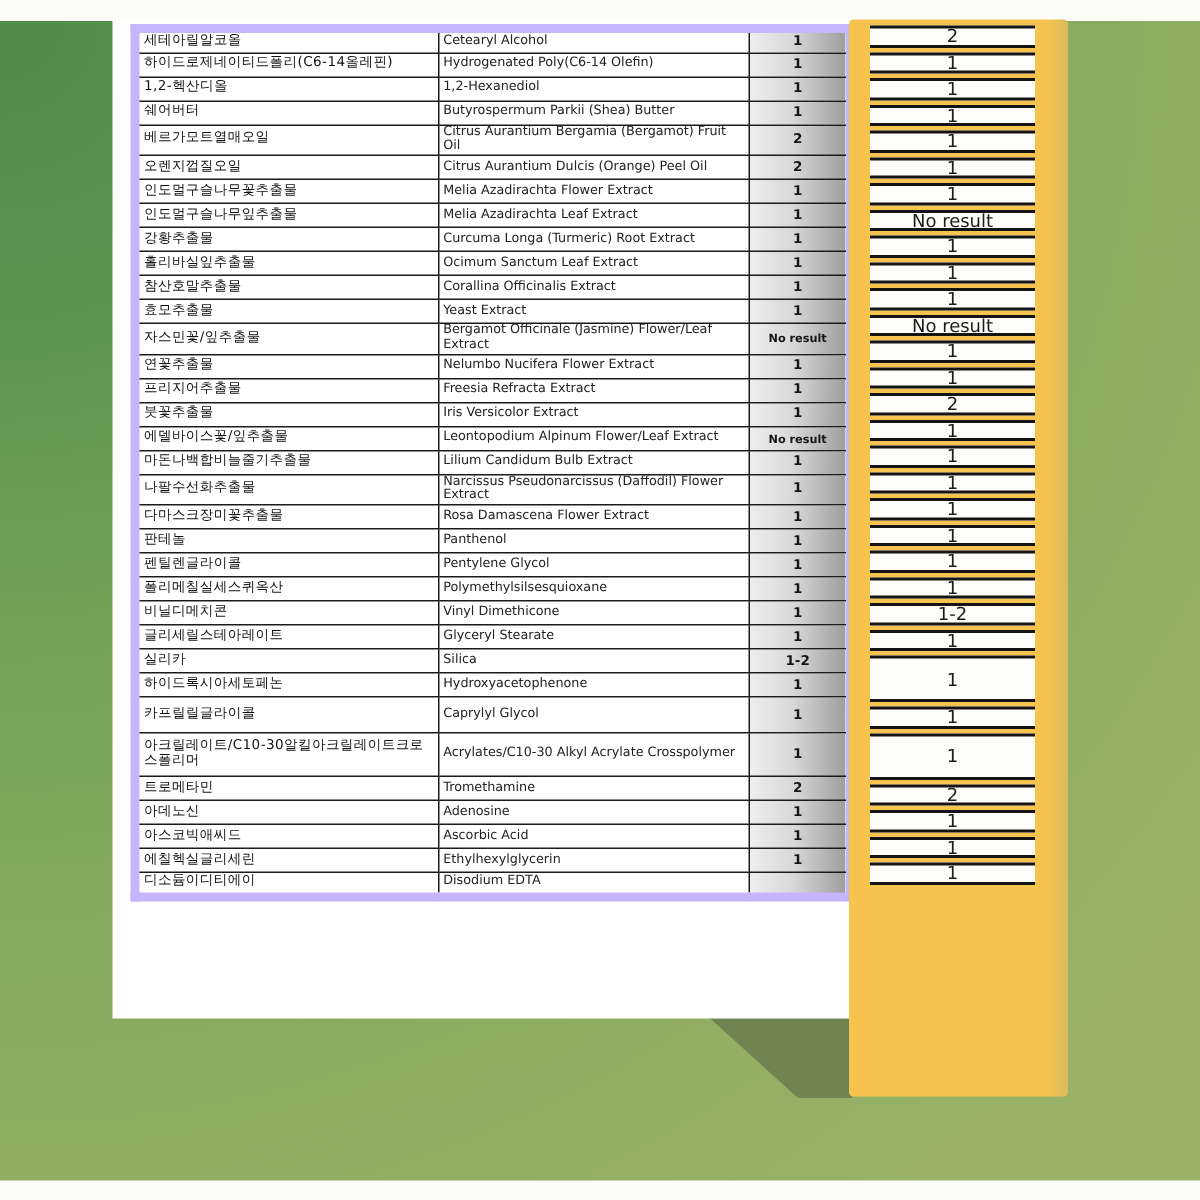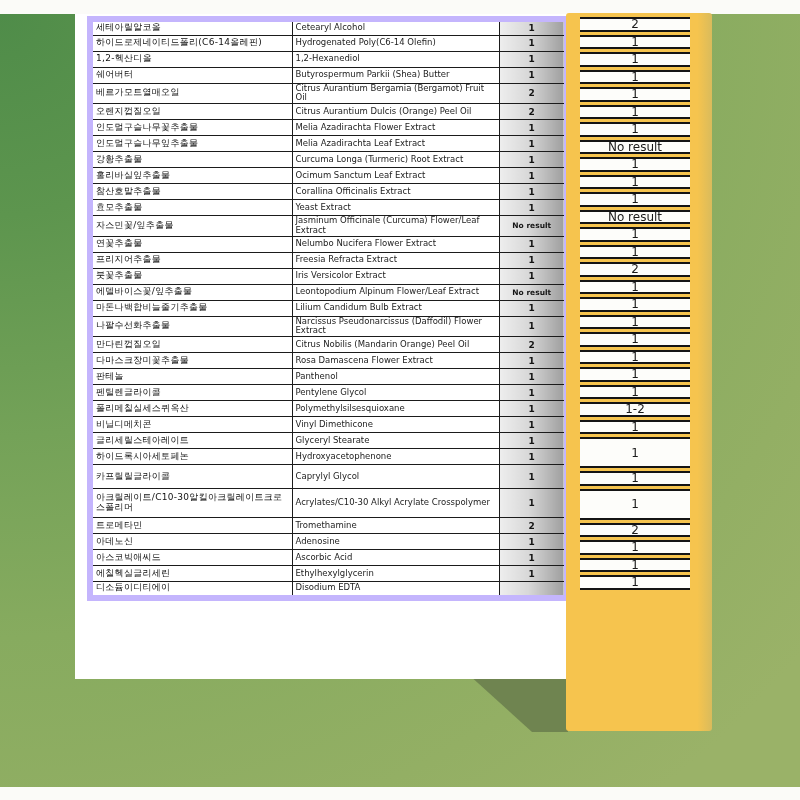--- a/index.html
+++ b/index.html
@@ -127,21 +127,21 @@
           <td class="en">Corallina Officinalis Extract</td>
           <td class="ct">1</td>
         </tr>
         <tr style="height: 16px;">
           <td class="kr">효모추출물</td>
           <td class="en">Yeast Extract</td>
           <td class="ct">1</td>
         </tr>
         <tr style="height: 16px;">
           <td class="kr">자스민꽃/잎추출물</td>
-          <td class="en">Jasminum Officinale (Curcuma) Flower/Leaf Extract</td>
+          <td class="en">Bergamot Officinale (Jasmine) Flower/Leaf Extract</td>
           <td class="ct small">No result</td>
         </tr>
         <tr style="height: 16px;">
           <td class="kr">연꽃추출물</td>
           <td class="en">Nelumbo Nucifera Flower Extract</td>
           <td class="ct">1</td>
         </tr>
         <tr style="height: 16px; margin-left: 40px;">
           <td class="kr">프리지어추출물</td>
           <td class="en">Freesia Refracta Extract</td>
@@ -161,25 +161,20 @@
           <td class="kr">마돈나백합비늘줄기추출물</td>
           <td class="en">Lilium Candidum Bulb Extract</td>
           <td class="ct">1</td>
         </tr>
         <tr style="height: 16px;">
           <td class="kr">나팔수선화추출물</td>
           <td class="en">Narcissus Pseudonarcissus (Daffodil) Flower Extract</td>
           <td class="ct">1</td>
         </tr>
         <tr style="height: 16px;">
-          <td class="kr">만다린껍질오일</td>
-          <td class="en">Citrus Nobilis (Mandarin Orange) Peel Oil</td>
-          <td class="ct">2</td>
-        </tr>
-        <tr style="height: 16px;">
           <td class="kr">다마스크장미꽃추출물</td>
           <td class="en">Rosa Damascena Flower Extract</td>
           <td class="ct">1</td>
         </tr>
         <tr style="height: 16px;">
           <td class="kr">판테놀</td>
           <td class="en">Panthenol</td>
           <td class="ct">1</td>
         </tr>
         <tr style="height: 16px;">
@@ -194,20 +189,25 @@
         </tr>
         <tr style="height: 16px;">
           <td class="kr">비닐디메치콘</td>
           <td class="en">Vinyl Dimethicone</td>
           <td class="ct">1</td>
         </tr>
         <tr style="height: 16px;">
           <td class="kr">글리세릴스테아레이트</td>
           <td class="en">Glyceryl Stearate</td>
           <td class="ct">1</td>
+        </tr>
+        <tr style="height: 16px;">
+          <td class="kr">실리카</td>
+          <td class="en">Silica</td>
+          <td class="ct">1-2</td>
         </tr>
         <tr style="height: 16px;">
           <td class="kr">하이드록시아세토페논</td>
           <td class="en">Hydroxyacetophenone</td>
           <td class="ct">1</td>
         </tr>
         <tr style="height: 24px;">
           <td class="kr">카프릴릴글라이콜</td>
           <td class="en">Caprylyl Glycol</td>
           <td class="ct">1</td>

